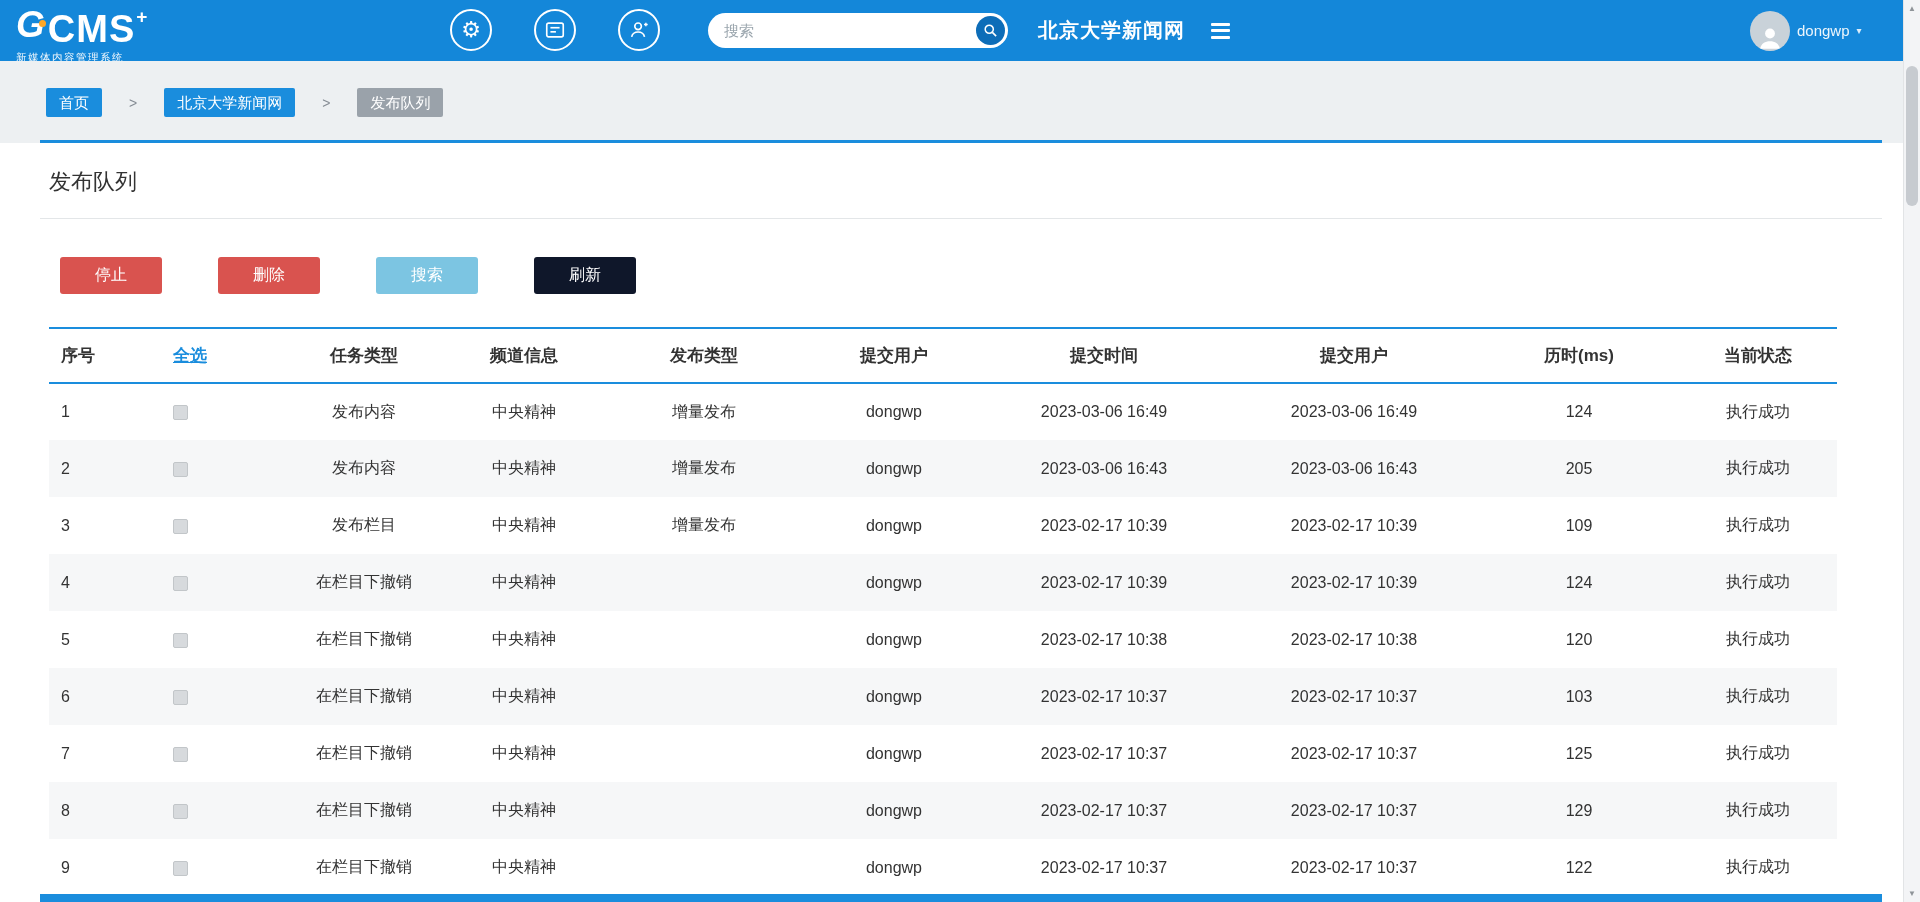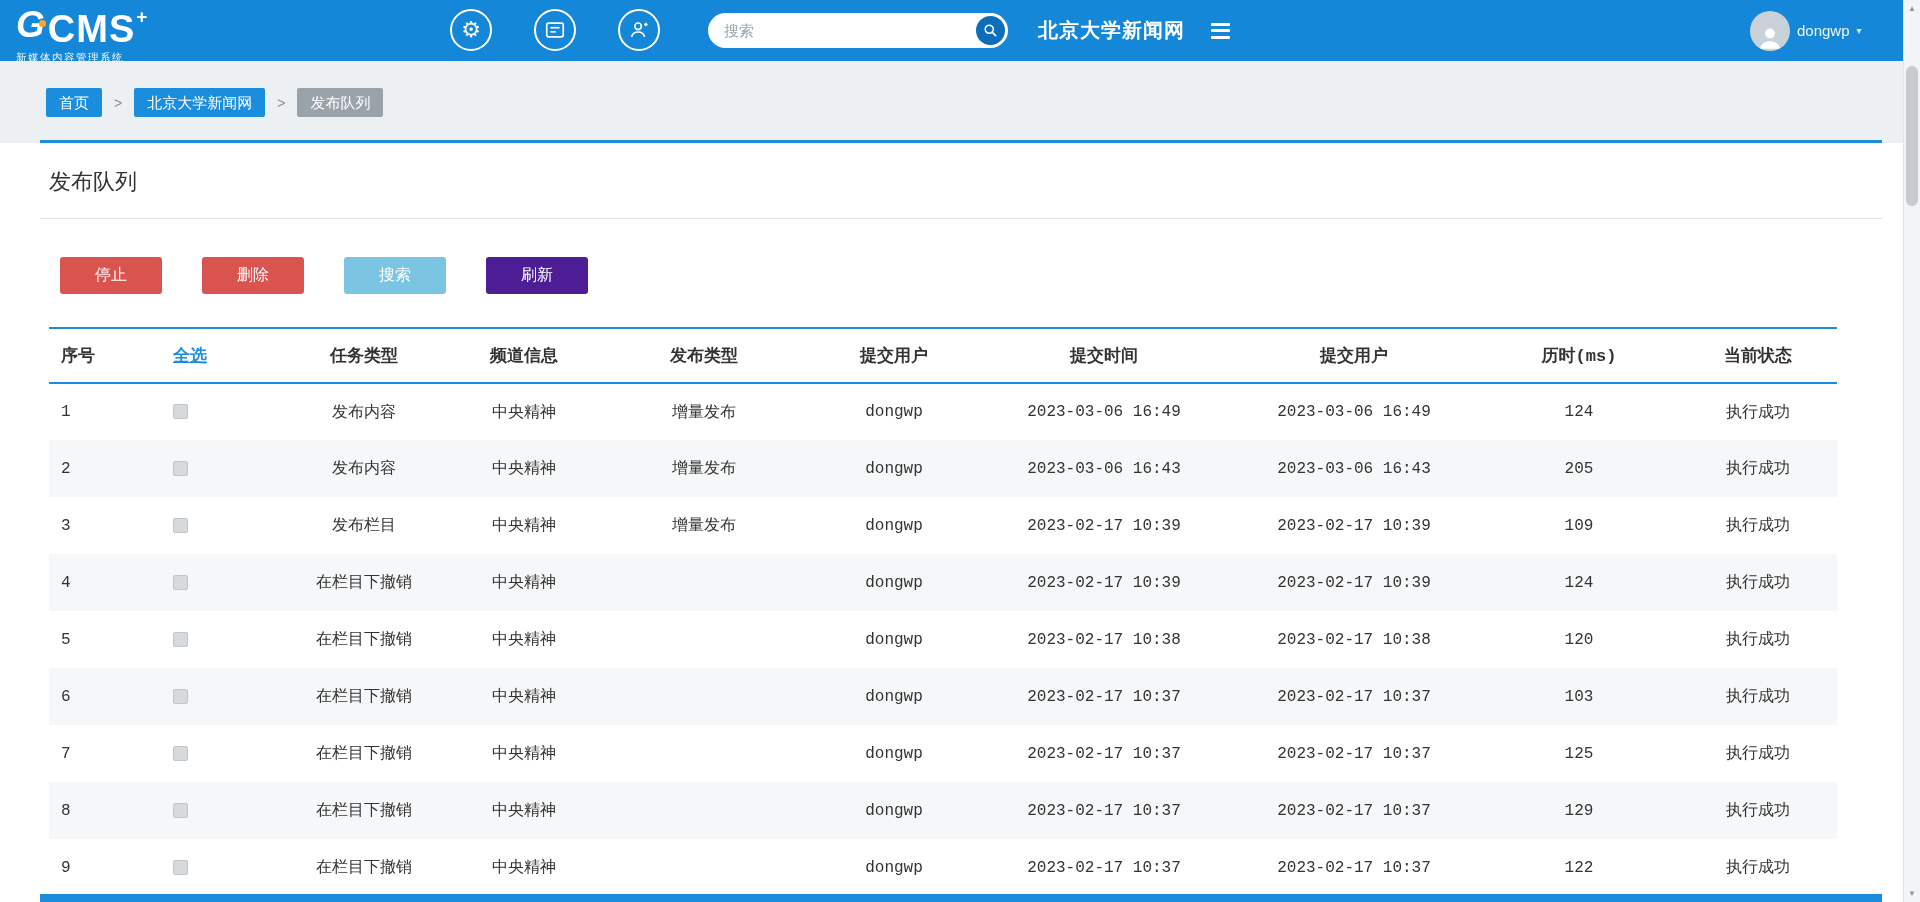--- a/index.html
+++ b/index.html
@@ -37,39 +37,39 @@
   .menu-icon span { width:19px; height:3px; background:#fff; border-radius:1px; }
 
   .user-area { position:absolute; left:1750px; top:0; height:61px; display:flex; align-items:center; gap:7px; cursor:pointer; }
   .avatar { width:40px; height:40px; border-radius:50%; background:#c9d2d9;
     display:flex; align-items:flex-end; justify-content:center; overflow:hidden; }
   .user-name { color:rgba(255,255,255,.92); font-size:15px; }
   .user-caret { color:rgba(255,255,255,.85); font-size:10px; }
 
   
   .breadcrumb-bar { position:absolute; top:61px; left:0; width:1920px; height:82px; background:#edf0f2; }
-  .crumbs { position:absolute; left:46px; top:27px; display:flex; align-items:center; gap:12px; }
+  .crumbs { position:absolute; left:46px; top:27px; display:flex; align-items:center; gap:27px; }
   .crumb { padding:0 13px; height:29px; line-height:29px; border-radius:2px; color:#fff; font-size:15px; white-space:nowrap; }
   .crumb-blue { background:#1a8ddd; cursor:pointer; }
   .crumb-gray { background:#9aa2aa; cursor:default; }
   .crumb-sep { color:#858c94; font-size:14px; }
   .breadcrumb-underline { position:absolute; bottom:0; left:40px; width:1842px; height:3px; background:#1a8ddd; }
 
   
   .main { position:absolute; top:143px; left:0; width:1920px; height:759px; background:#fff; }
   .page-title { margin:24px 0 0 49px; font-size:22px; color:#333; }
   .title-divider { margin:21px 38px 0 40px; border-bottom:1px solid #e3e6e8; }
-  .toolbar { margin:38px 0 0 60px; display:flex; gap:40px; }
+  .toolbar { margin:38px 0 0 60px; display:flex; gap:56px; }
   .btn { min-width:102px; height:37px; border:none; border-radius:3px; color:#fff;
     font-size:16px; font-family:inherit; cursor:pointer; padding:0 20px; }
   .btn-danger { background:#d9534f; }
   .btn-info { background:#7cc5e2; }
-  .btn-primary { background:#4c1d95; }
-
-  .table-wrap { margin:33px 83px 0 49px;font-family:Liberation Mono, monospace; }
+  .btn-primary { background:#0f172a; }
+
+  .table-wrap { margin:33px 83px 0 49px; }
   table.queue { width:100%; border-collapse:collapse; table-layout:fixed; border-top:2px solid #1a8ddd; }
   col.c1{width:90px} col.c2{width:140px} col.c3{width:170px} col.c4{width:150px} col.c5{width:210px}
   col.c6{width:170px} col.c7{width:250px} col.c8{width:250px} col.c9{width:200px} col.c10{width:158px}
   thead th { height:55px; font-size:17px; color:#333; font-weight:bold; border-bottom:2px solid #1a8ddd;
     text-align:center; padding:0; white-space:nowrap; }
   tbody td { height:57px; font-size:16px; color:#333; text-align:center; padding:0; white-space:nowrap; }
   tbody tr:nth-child(even) { background:#f6f7f8; }
   .align-left { text-align:left !important; padding-left:12px !important; }
   .check-col { text-align:left; padding-left:34px !important; }
   .select-all { color:#1a8ddd; text-decoration:underline; cursor:pointer; font-weight:bold; }

